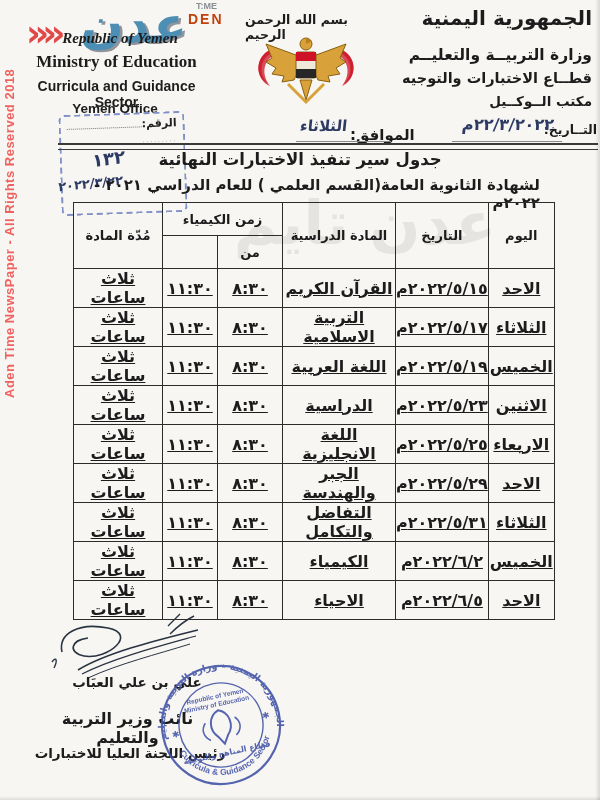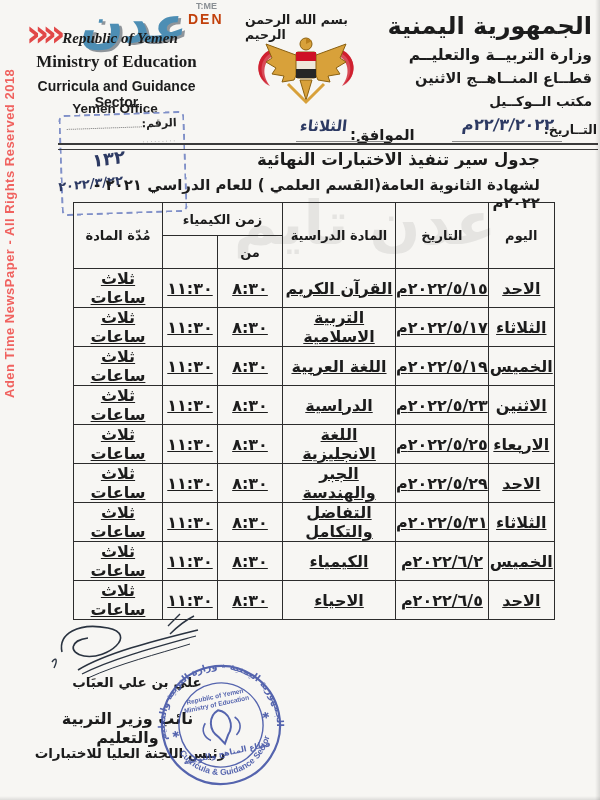--- a/index.html
+++ b/index.html
@@ -31,21 +31,21 @@
     font-style:italic;font-weight:bold;font-size:15px;}
   .lh-min{left:24px;top:52px;width:185px;text-align:center;font-family:"Liberation Serif",serif;
     font-weight:bold;font-size:17px;}
   .lh-cur{left:24px;top:78px;width:185px;text-align:center;font-family:"Liberation Sans",sans-serif;
     font-weight:bold;font-size:14px;}
   .lh-dep{left:50px;top:101px;width:130px;text-align:center;font-family:"Liberation Sans",sans-serif;
     font-weight:bold;font-size:13.5px;}
 
   
   .ar{direction:rtl;text-align:right;font-weight:bold;}
-  .lh-jum{right:8px;top:12px;width:230px;font-size:24px;letter-spacing:-.5px;}
+  .lh-jum{right:8px;top:6px;width:230px;font-size:20px;letter-spacing:-.5px;}
   .lh-waz{right:8px;top:46px;width:230px;font-size:15.5px;}
   .lh-qit{right:8px;top:70px;width:230px;font-size:14.5px;}
   .lh-mak{right:8px;top:93px;width:230px;font-size:13.5px;}
   .lh-date-label{right:3px;top:122px;font-size:12.5px;}
   .hand{color:#2d3a63;font-weight:bold;transform:skewX(-6deg);}
   .hw-date{left:462px;top:115px;font-size:16px;letter-spacing:1px;direction:rtl;}
   .uline{height:0;border-bottom:1px solid #8b8b8b;}
   .ul-date{left:452px;top:141px;width:110px;}
   .mow-label{left:350px;top:126px;font-size:15px;direction:rtl;font-weight:bold;}
   .hw-mow{left:300px;top:117px;font-size:15px;direction:rtl;}
@@ -60,21 +60,21 @@
   .numbox{left:60px;top:113px;width:122px;height:97px;border:2px dashed #8090c8;border-radius:6px;
     transform:rotate(-2deg);}
   .numbox .raqam{position:absolute;right:6px;top:3px;font-size:11px;font-weight:bold;direction:rtl;color:#222;}
   .numbox .dots{position:absolute;left:6px;top:12px;width:75px;border-bottom:1px dotted #777;}
   .numbox .tiny{position:absolute;right:8px;top:22px;font-size:6px;color:#8a8a8a;direction:rtl;}
   .hw-raqam{left:92px;top:148px;font-size:18px;direction:rtl;transform:rotate(-8deg) skewX(-6deg);}
   .hw-numdate{left:58px;top:176px;font-size:13px;direction:rtl;transform:rotate(-6deg) skewX(-6deg);}
 
   
   .dline{left:58px;top:143px;width:540px;height:4px;border-top:2px solid #3a3a3a;border-bottom:1px solid #3a3a3a;}
-  .title1{left:60px;top:150px;width:480px;text-align:right;font-size:16.5px;font-weight:bold;direction:rtl;}
+  .title1{left:60px;top:150px;width:480px;text-align:center;font-size:16.5px;font-weight:bold;direction:rtl;}
   .title2{left:60px;top:176px;width:480px;text-align:right;font-size:15px;font-weight:bold;direction:rtl;}
 
   
   .ghost{left:130px;top:188px;width:470px;font-size:60px;font-weight:bold;color:#707070;
     opacity:.13;direction:rtl;text-align:center;letter-spacing:6px;pointer-events:none;}
 
   
   .exam-table{position:absolute;left:73px;top:202px;border-collapse:collapse;table-layout:fixed;
     direction:rtl;font-weight:bold;}
   .exam-table th,.exam-table td{border:1.5px solid #2c2c2c;text-align:center;vertical-align:middle;
@@ -108,21 +108,21 @@
   <div class="abs logo-tme">T:ME</div>
   <div class="abs logo-den">DEN</div>
 
   <div class="abs lh-rep">Republic of Yemen</div>
   <div class="abs lh-min">Ministry of Education</div>
   <div class="abs lh-cur">Curricula and Guidance Sector</div>
   <div class="abs lh-dep">Yemen Office</div>
 
   <div class="abs ar lh-jum">الجمهورية اليمنية</div>
   <div class="abs ar lh-waz">وزارة التربيــة والتعليــم</div>
-  <div class="abs ar lh-qit">قطــاع المنــاهــج الاثنين</div>
+  <div class="abs ar lh-qit">قطــاع الاختبارات والتوجيه</div>
   <div class="abs ar lh-mak">مكتب الــوكــيل</div>
   <div class="abs ar lh-date-label">التــاريخ:</div>
   <div class="abs hand hw-date">٢٢/٣/٢٠٢٢م</div>
   <div class="abs uline ul-date"></div>
   <div class="abs ar mow-label">الموافق:</div>
   <div class="abs hand hw-mow">الثلاثاء</div>
   <div class="abs uline ul-mow"></div>
 
   <div class="abs bismillah">بسم الله الرحمن الرحيم</div>
   <svg class="abs emblem" width="116" height="74" viewBox="0 0 116 74">

